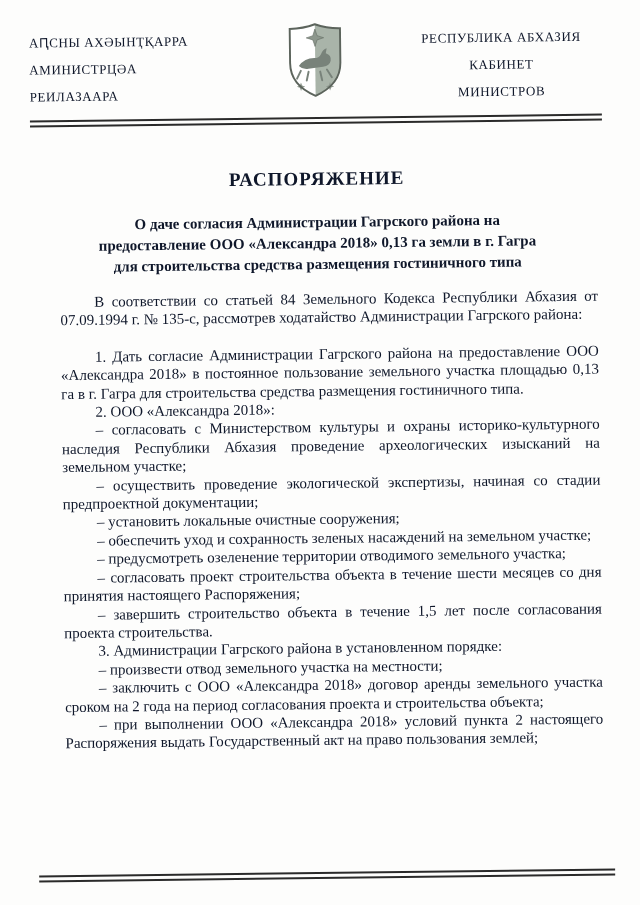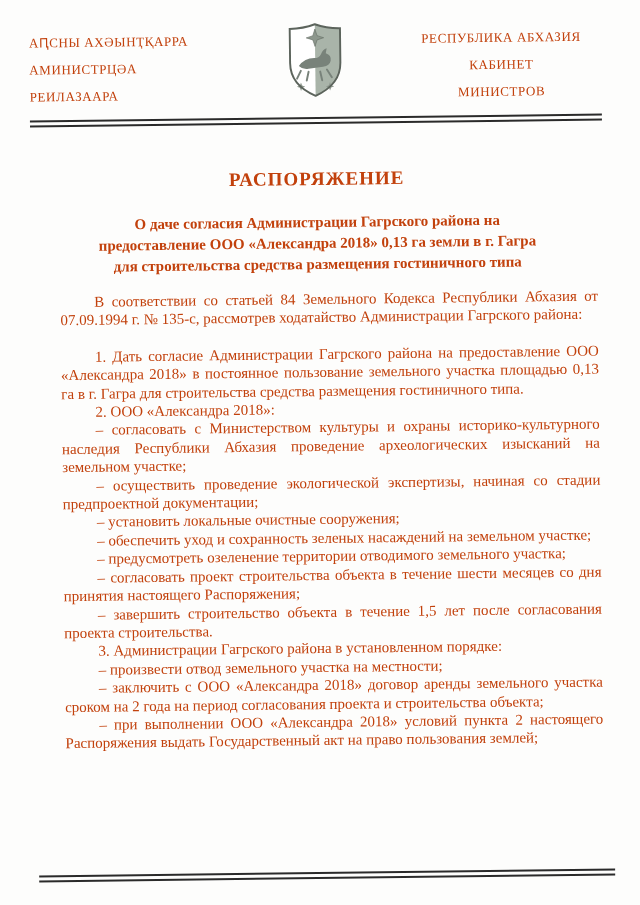--- a/index.html
+++ b/index.html
@@ -7,21 +7,21 @@
     padding: 0;
     background: #ffffff;
   }
   .sheet {
     position: relative;
     width: 640px;
     height: 905px;
     overflow: hidden;
     background: #fdfdfc;
     font-family: "Liberation Serif", "DejaVu Serif", serif;
-    color: #c2410c;
+    color: #0f172a;
   }
   .content {
     position: absolute;
     top: 0; left: 0;
     width: 640px;
     height: 905px;
     padding: 20px 34px 0 34px;
     box-sizing: border-box;
     transform: rotate(-0.7deg);
     transform-origin: 320px 452px;

